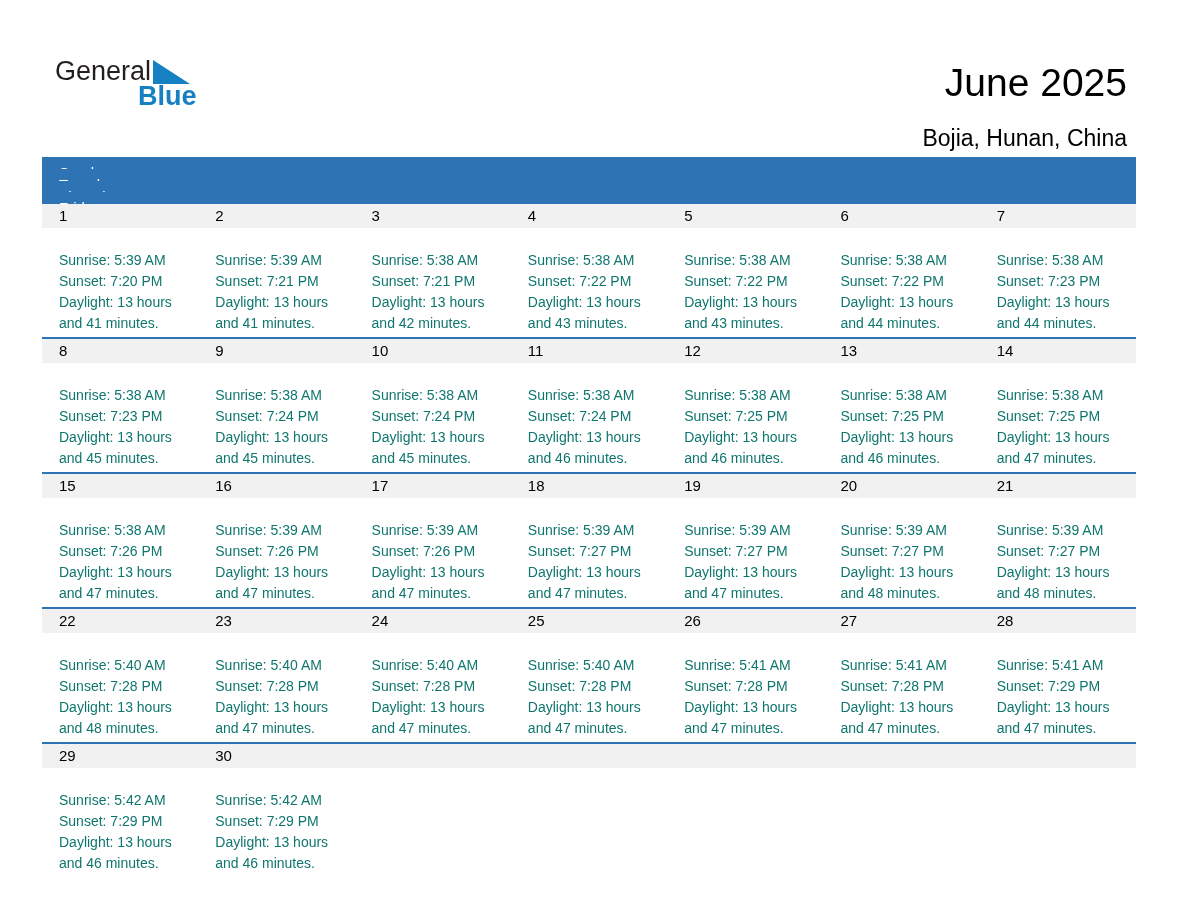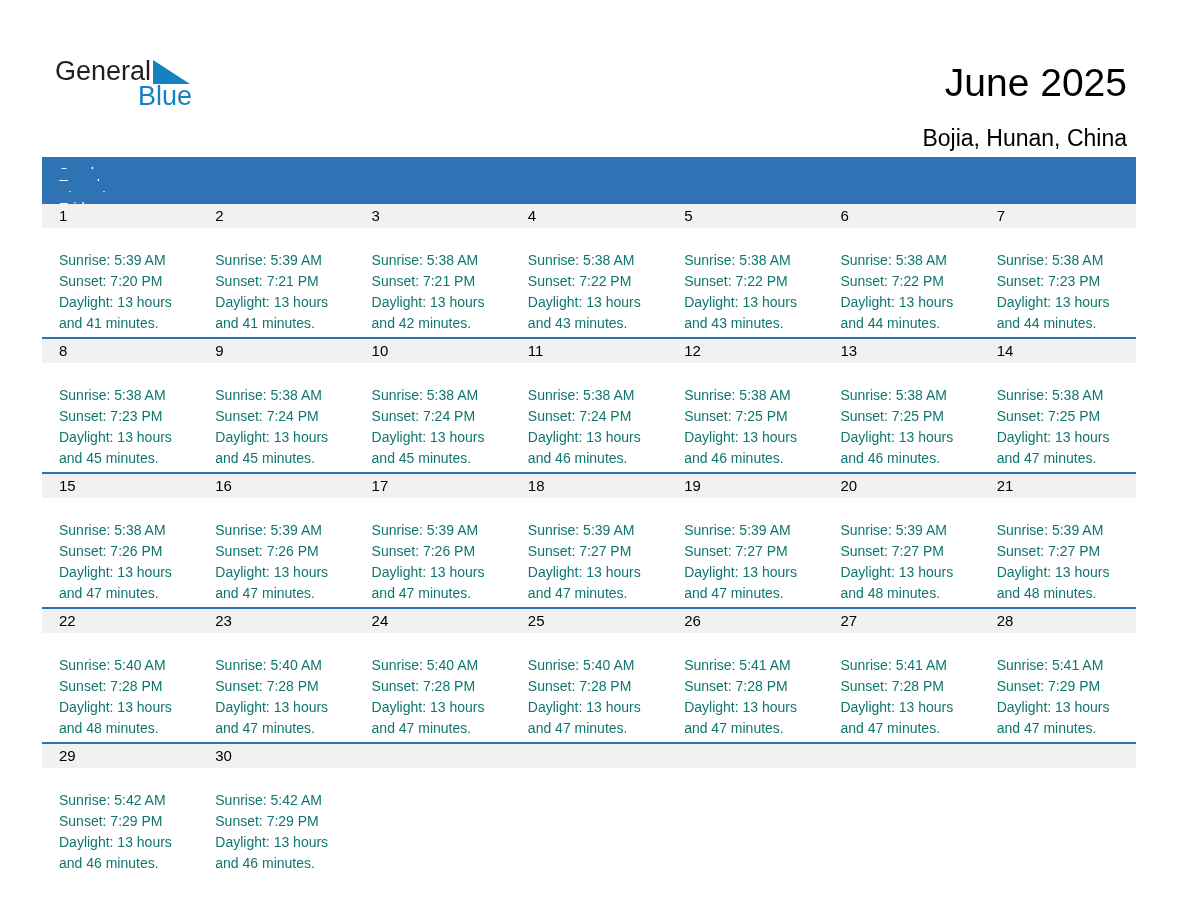--- a/index.html
+++ b/index.html
@@ -8,21 +8,21 @@
     background: #ffffff;
     font-family: "Liberation Sans", "DejaVu Sans", sans-serif;
     position: relative;
     overflow: hidden;
   }
   
   .logo { position: absolute; left: 55px; top: 58px; }
   .logo-row { display: flex; align-items: flex-start; }
   .logo-general { font-size: 27px; color: #221e1f; line-height: 1; letter-spacing: 0; }
   .logo-tri { margin-left: 2px; margin-top: 2px; display: block; }
-  .logo-blue { font-size: 27px; color: #1581c2; line-height: 1; margin-left: 83px; margin-top: -2px; }
+  .logo-blue { font-size: 27px; color: #1581c2; line-height: 1; margin-left: 83px; margin-top: -2px; font-weight: bold; }
   
   .title-block { position: absolute; top: 62px; right: 61px; text-align: right; }
   .month-title { font-size: 39px; color: #000; line-height: 1.1; }
   .location { font-size: 23px; color: #000; margin-top: 20px; }
   
   .calendar { position: absolute; left: 42px; top: 157px; width: 1094px; }
   .weekday-row { display: flex; background: #2e74b5; height: 47px; flex-direction: column; }
   .weekday-cell {
     flex: 1; color: #ffffff; font-size: 15px; line-height: 31px;
     padding-left: 17px; box-sizing: border-box;

